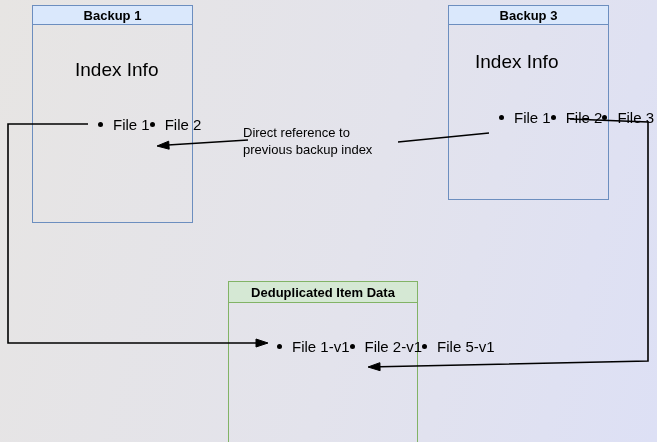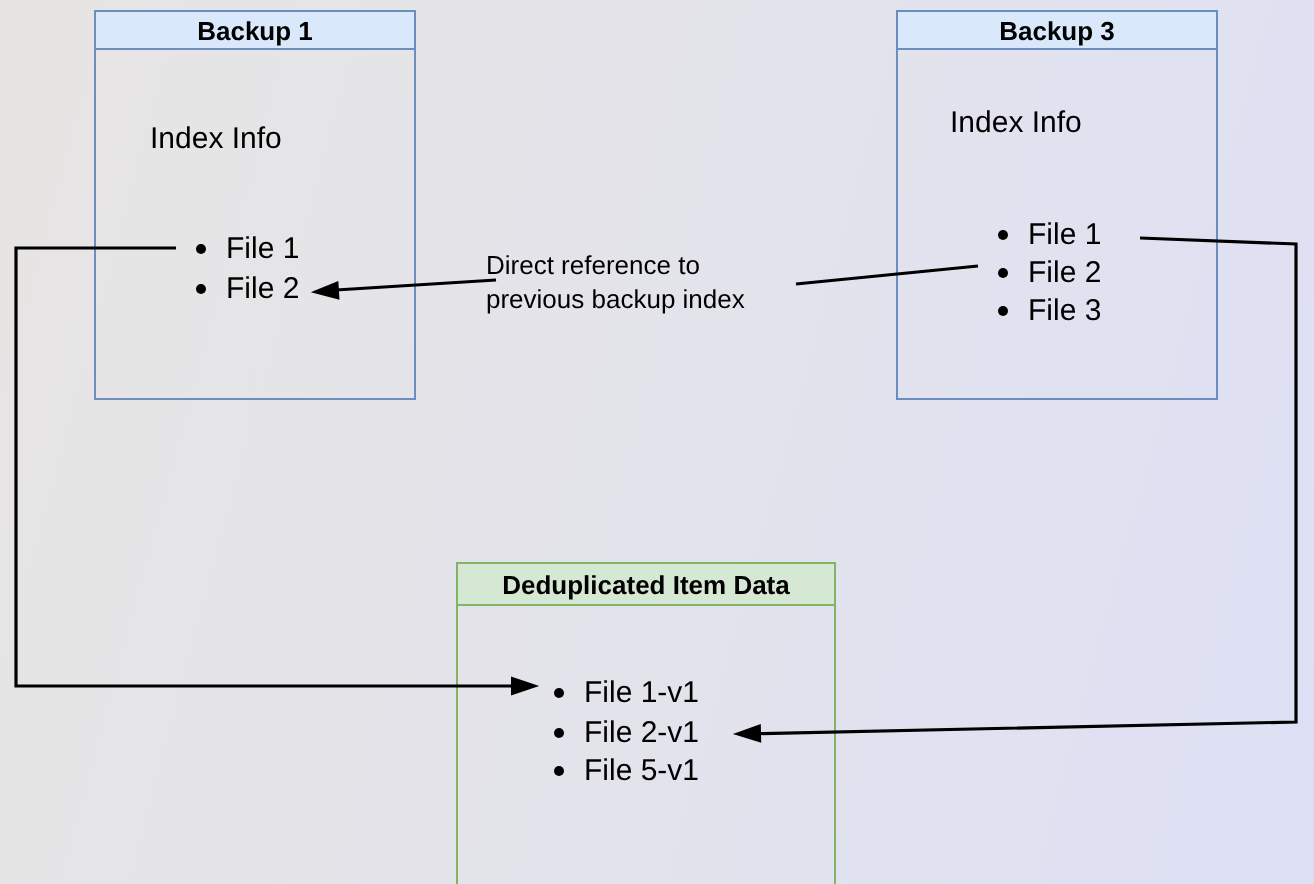--- a/index.html
+++ b/index.html
@@ -31,29 +31,29 @@
     background: #dae8fc;
     box-sizing: border-box;
   }
   .node.green .node-header {
     border-bottom-color: #82b366;
     background: #d5e8d4;
   }
 
   .free-label {
     position: absolute;
-    font-size: 15px;
+    font-size: 19px;
     line-height: 18px;
     white-space: nowrap;
   }
 
   .list {
     position: absolute;
     display: flex;
-    flex-direction: column;
+    flex-direction: row;
   }
   .list .row {
     display: flex;
     align-items: center;
     gap: 10px;
     font-size: 15px;
     white-space: nowrap;
   }
   .dot {
     width: 5px;
@@ -88,21 +88,21 @@
     fill: #000;
     stroke: #000;
     stroke-width: 1;
   }
 </style>
 </head>
 <body>
 
 <div class="canvas">
 
-  <div class="node" style="left:47px; top:5px; width:161px; height:195px;">
+  <div class="node" style="left:32px; top:5px; width:161px; height:218px;">
     <div class="node-header" style="height:19px;">Backup 1</div>
   </div>
   <div class="free-label" style="left:75px; top:61px;">Index Info</div>
   <div class="list" style="left:98px; top:114px;">
     <div class="row" style="height:20.5px;">
       <span class="dot"></span>
       <span>File 1</span>
     </div>
     <div class="row" style="height:20.5px;">
       <span class="dot"></span>

